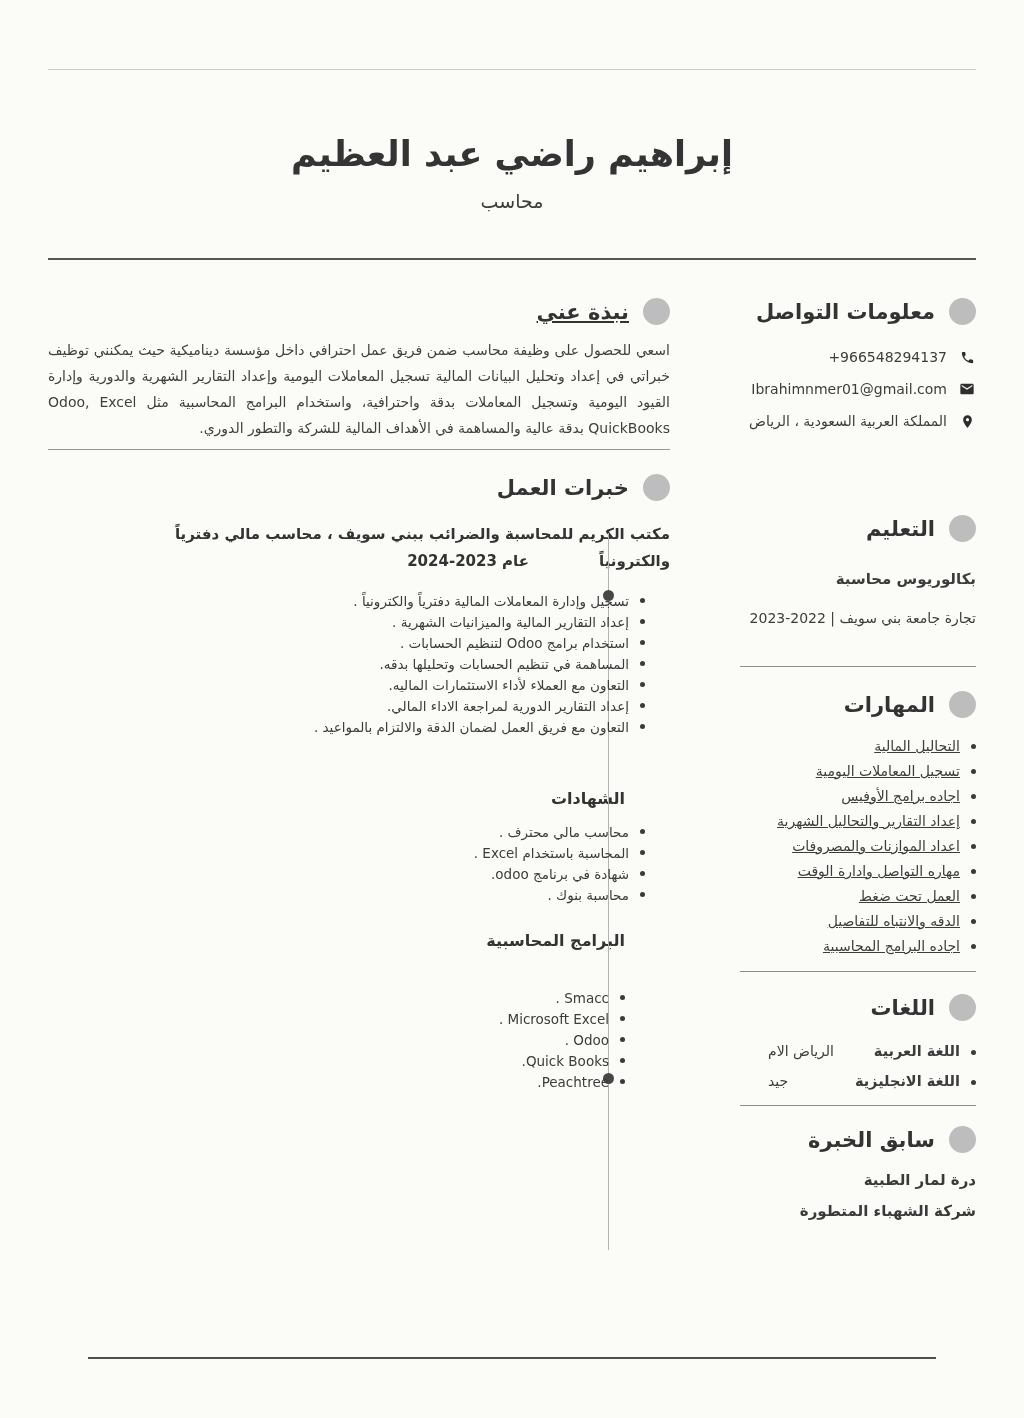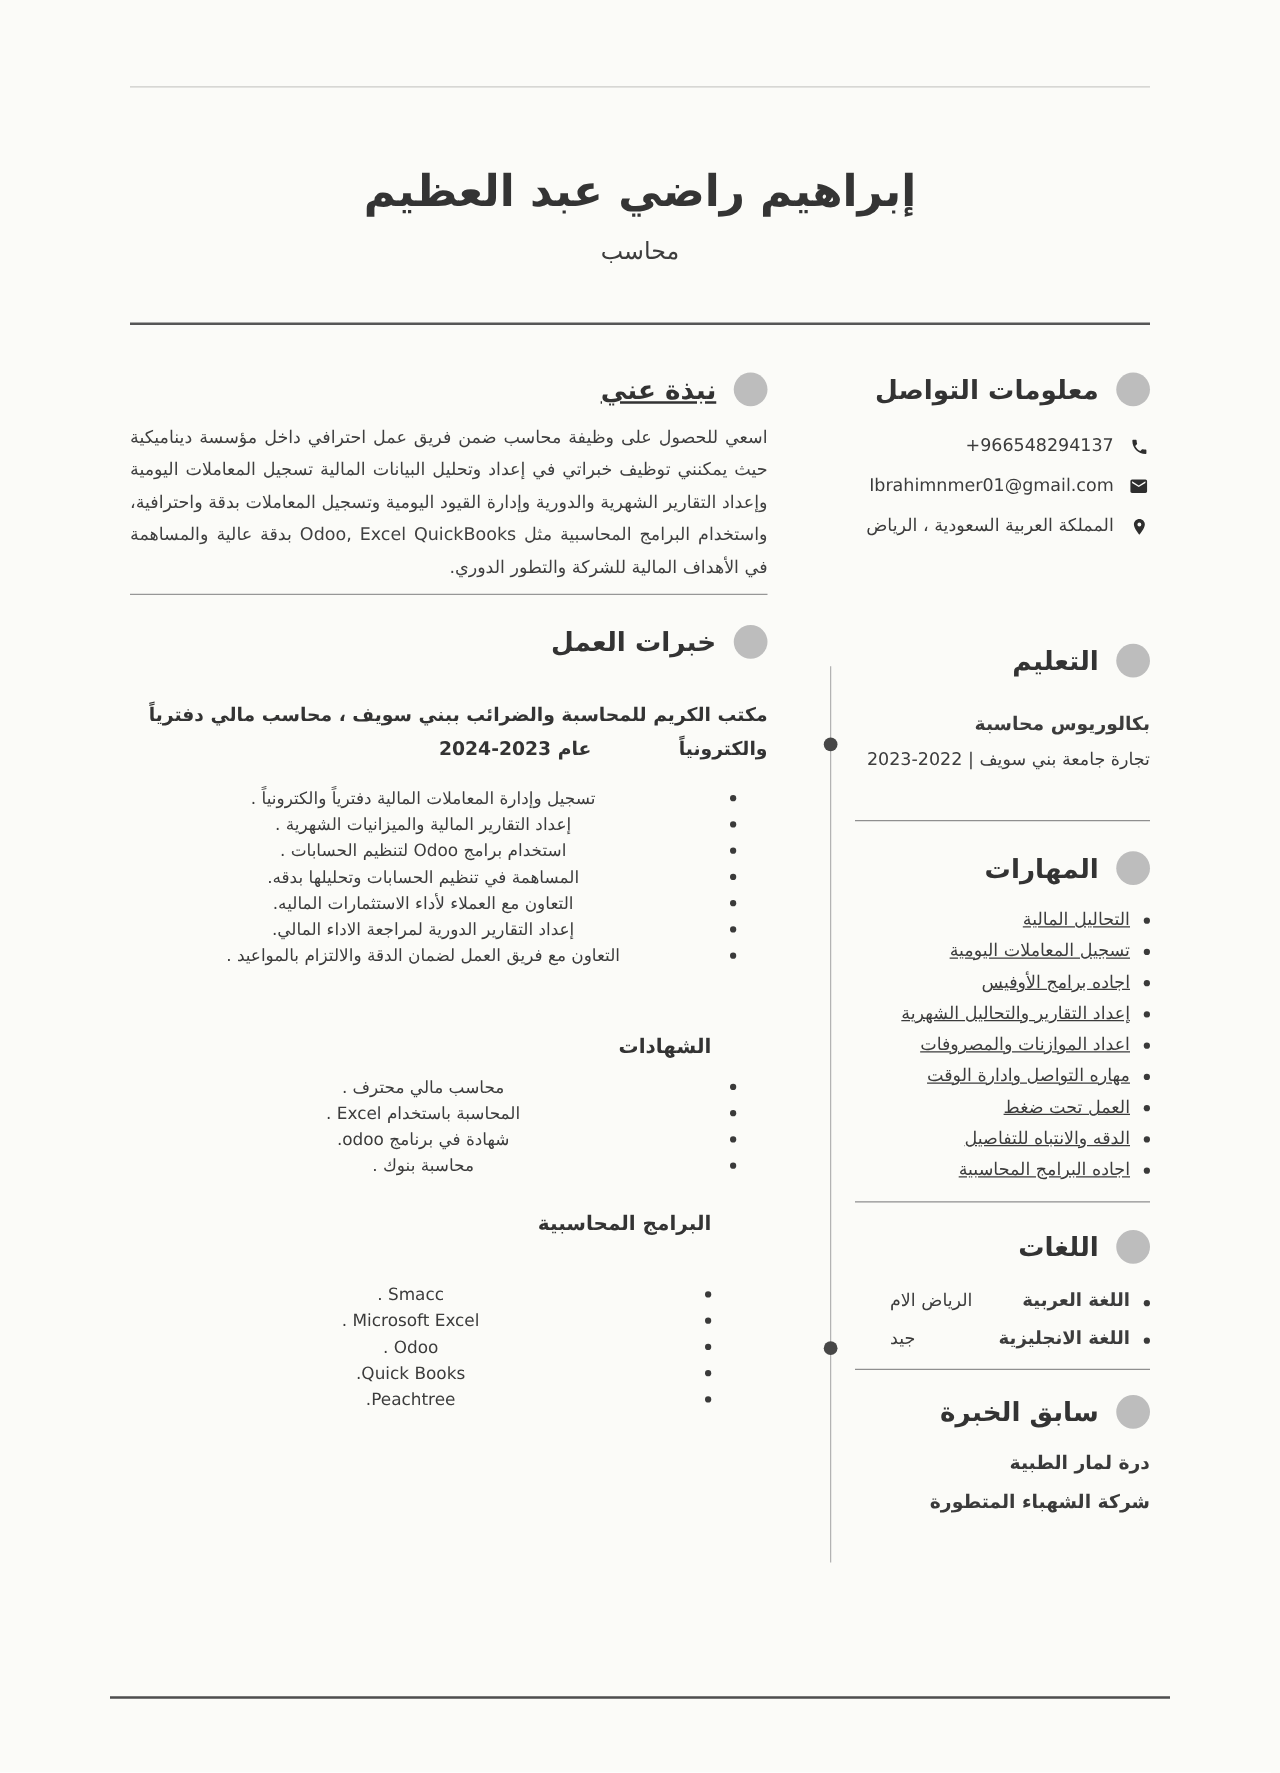--- a/index.html
+++ b/index.html
@@ -4,21 +4,21 @@
 <style>
   * { margin: 0; padding: 0; box-sizing: border-box; }
   html, body { background: #ffffff; }
   body { font-family: "DejaVu Sans", sans-serif; }
 
   .page {
     position: relative;
     width: 1024px; height: 1418px;
     background: #fbfbf8;
     color: #3c3c3c;
-    padding: 0 104px;
+    padding: 0 48px;
     overflow: hidden;
     margin: 0 auto;
   }
 
   .rule-top   { border-top: 1px solid #cbcbc8; margin-top: 69px; }
   .rule-dark  { border-top: 2px solid #565656; margin-top: 46px; }
   .rule-bottom{ position: absolute; left: 88px; right: 88px; top: 1357px; border-top: 2px solid #4e4e4e; }
 
   .name { font-size: 35px; font-weight: 700; text-align: center; color: #343434; margin-top: 64px; }
   .subtitle { font-size: 19px; text-align: center; margin-top: 16px; color: #3d3d3d; }
@@ -36,21 +36,21 @@
   .sec-head { display: flex; align-items: center; gap: 14px; font-weight: 700; color: #333333; }
   .sec-title { font-size: 21px; }
   .sec-circle { width: 27px; height: 27px; border-radius: 50%; background: #bdbdbd; flex: none; }
 
   
   .contact-head { margin-top: 8px; margin-bottom: 24px; }
   .contact-row { display: flex; align-items: center; gap: 11px; font-size: 14px; margin-bottom: 16px; }
   .cicon { color: #2e2e2e; display: flex; width: 18px; justify-content: center; flex: none; }
 
   .edu-head { margin-top: 86px; margin-bottom: 28px; }
-  .edu-degree { font-size: 15px; font-weight: 700; margin-bottom: 12px; }
+  .edu-degree { font-size: 15px; font-weight: 700; margin-bottom: 22px; }
   .edu-details { font-size: 14px; text-align: right; }
 
   .divider { border-top: 1px solid #8f8f8f; }
   .div-1 { margin-top: 40px; margin-bottom: 24px; }
   .div-2 { margin-top: 12px; margin-bottom: 22px; }
   .div-3 { margin-top: 16px; margin-bottom: 20px; }
 
   .skills-head { margin-bottom: 16px; }
   .skill-list { list-style: none; text-decoration: underline; }
   .skill-list li { position: relative; padding-right: 16px; font-size: 14px; line-height: 25px; }
@@ -63,25 +63,25 @@
   .lang-level { font-size: 14px; }
 
   .prev-head { margin-top: 2px; margin-bottom: 18px; }
   .prev-row { font-size: 15px; font-weight: 700; margin-bottom: 13px; color: #3a3a3a; }
 
   
   .about-head { margin-top: 8px; margin-bottom: 12px; text-decoration: underline; }
   .about-text { font-size: 14px; line-height: 26px; text-align: justify; color: #3f3f3f; }
   .div-left { border-top: 1px solid #979797; margin-top: 8px; margin-bottom: 24px; }
 
-  .work-head { margin-bottom: 32px; }
+  .work-head { margin-bottom: 20px; }
   .job-head { font-size: 15px; font-weight: 700; line-height: 27px; color: #333333; }
   .job-period { margin-right: 70px; white-space: nowrap; }
 
-  .blist { list-style: none; text-align: center; }
+  .blist { list-style: none; }
   .blist li { position: relative; padding-right: 16px; font-size: 13.5px; line-height: 20px; margin-bottom: 1px; }
   .blist li::before { content: ""; position: absolute; right: 0; top: 7px; width: 5px; height: 5px; border-radius: 50%; background: #3a3a3a; }
 
   .work-list { margin-top: 16px; margin-right: 25px; }
   .subhead { font-size: 16px; font-weight: 700; padding-right: 45px; color: #333333; }
   .cert-head { margin-top: 52px; margin-bottom: 14px; }
   .cert-list { margin-right: 25px; }
   .prog-head { margin-top: 26px; }
   .prog-list { margin-top: 38px; margin-right: 45px; }
 </style>

